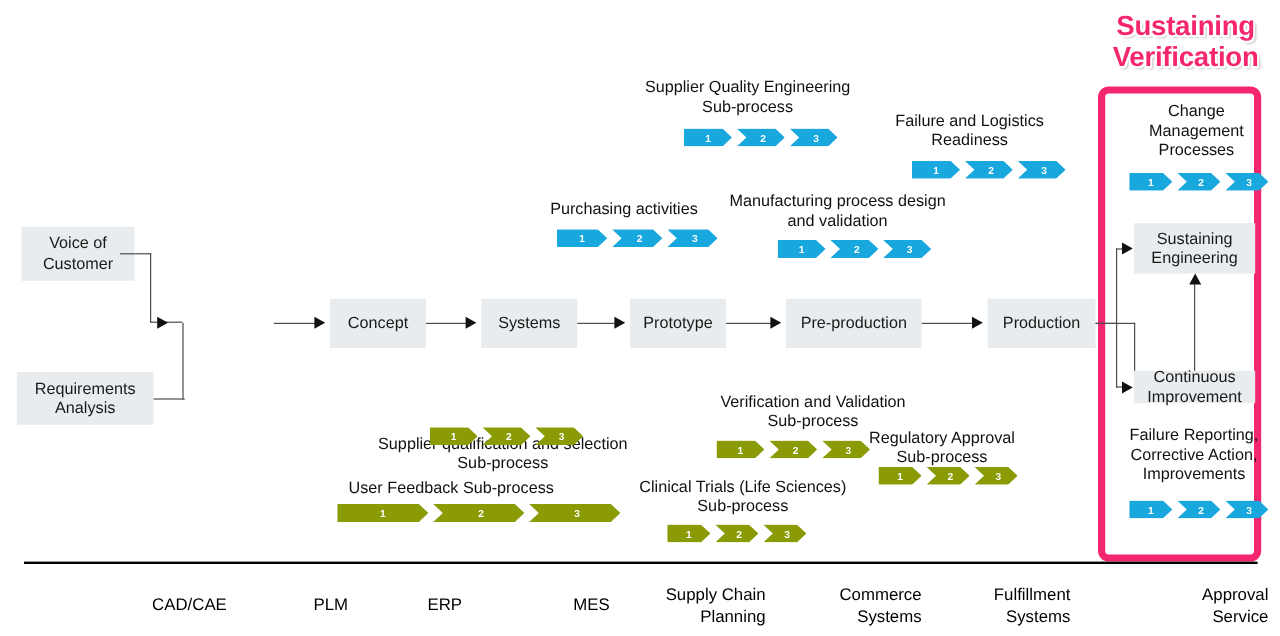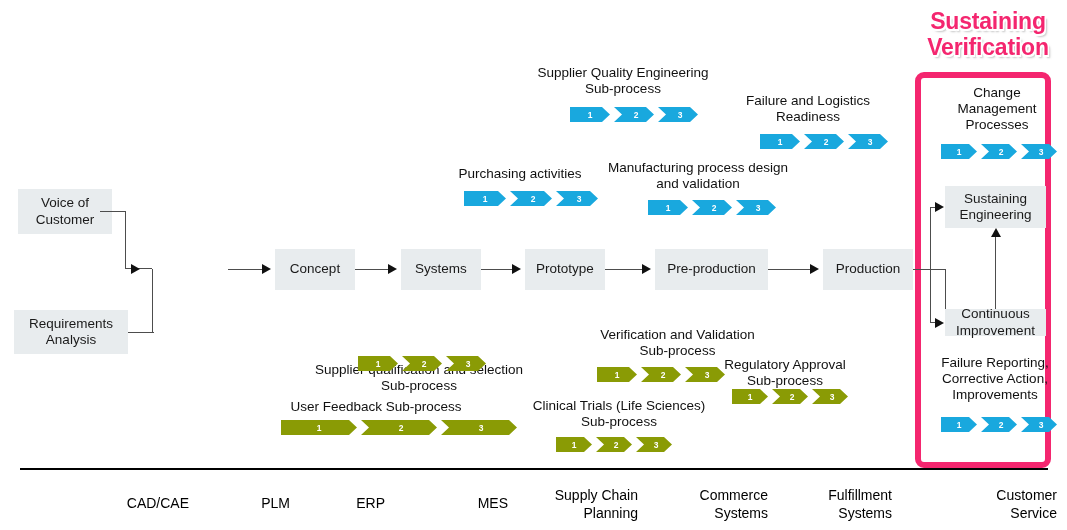--- a/index.html
+++ b/index.html
@@ -318,16 +318,16 @@
   <div class="bottom-label" style="left:59px; top:495px; width:130px;">CAD/CAE</div>
   <div class="bottom-label" style="left:160px; top:495px; width:130px;">PLM</div>
   <div class="bottom-label" style="left:255px; top:495px; width:130px;">ERP</div>
   <div class="bottom-label" style="left:378px; top:495px; width:130px;">MES</div>
   <div class="bottom-label" style="left:508px; top:487px; width:130px;">Supply Chain
 Planning</div>
   <div class="bottom-label" style="left:638px; top:487px; width:130px;">Commerce
 Systems</div>
   <div class="bottom-label" style="left:762px; top:487px; width:130px;">Fulfillment
 Systems</div>
-  <div class="bottom-label" style="left:927px; top:487px; width:130px;">Customer
+  <div class="bottom-label" style="left:927px; top:487px; width:130px;">Approval
 Service</div>
 
 </div>
 
 </body></html>

